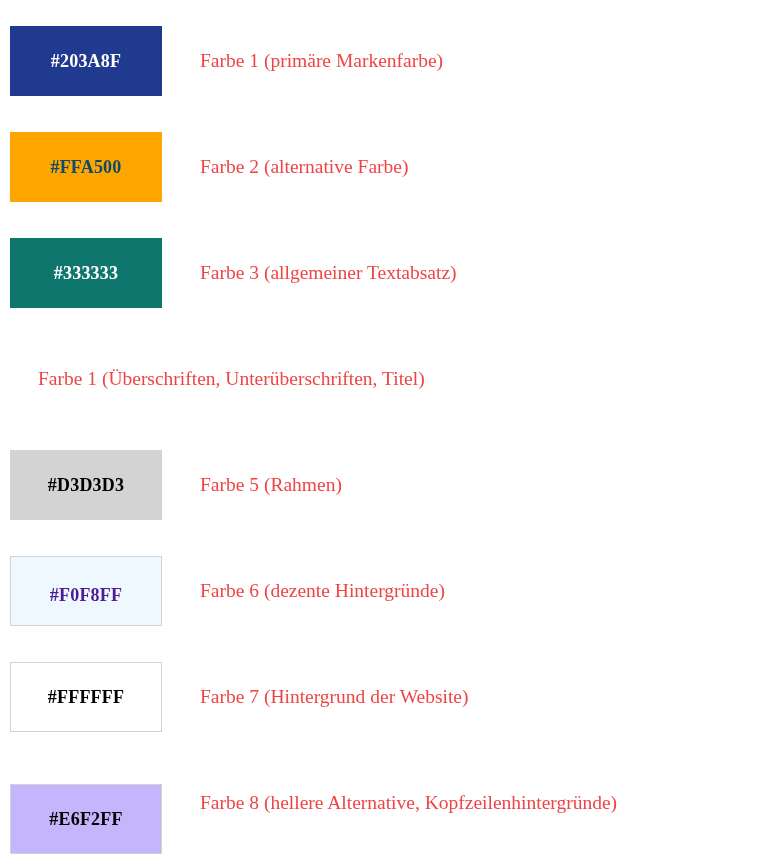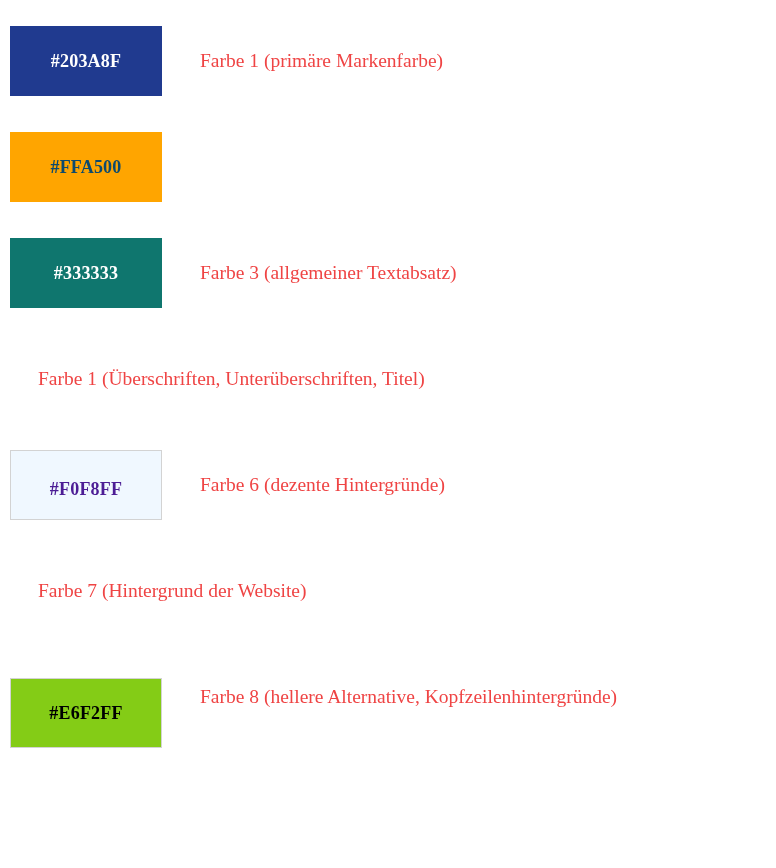--- a/index.html
+++ b/index.html
@@ -56,38 +56,48 @@
     <div class="swatch-row">
       <div class="swatch" style="background: rgb(32, 58, 143);">
         <span class="swatch-label" style="color: rgb(255, 255, 255);">#203A8F</span>
       </div>
       <div class="desc">Farbe 1 (primäre Markenfarbe)</div>
     </div>
     <div class="swatch-row">
       <div class="swatch" style="background: rgb(255, 165, 0);">
         <span class="swatch-label" style="color: #0c4a6e;">#FFA500</span>
       </div>
+      <div class="desc">Farbe 2 (alternative Farbe)</div>
     </div>
     <div class="swatch-row">
       <div class="swatch" style="background: #0f766e;">
         <span class="swatch-label" style="color: rgb(255, 255, 255);">#333333</span>
       </div>
       <div class="desc">Farbe 3 (allgemeiner Textabsatz)</div>
     </div>
     <div class="swatch-row">
       <div class="desc">Farbe 1 (Überschriften, Unterüberschriften, Titel)</div>
     </div>
     <div class="swatch-row">
+      <div class="swatch" style="background: rgb(211, 211, 211);">
+        <span class="swatch-label" style="color: rgb(0, 0, 0);">#D3D3D3</span>
+      </div>
+      <div class="desc">Farbe 5 (Rahmen)</div>
+    </div>
+    <div class="swatch-row">
       <div class="swatch bordered" style="background: rgb(240, 248, 255);">
         <span class="swatch-label" style="color: #4c1d95; margin-top: 8px;">#F0F8FF</span>
       </div>
       <div class="desc">Farbe 6 (dezente Hintergründe)</div>
     </div>
     <div class="swatch-row">
+      <div class="swatch bordered" style="background: rgb(255, 255, 255);">
+        <span class="swatch-label" style="color: rgb(0, 0, 0);">#FFFFFF</span>
+      </div>
       <div class="desc">Farbe 7 (Hintergrund der Website)</div>
     </div>
     <div class="swatch-row">
-      <div class="swatch bordered" style="background: #84cc16; margin-top: 32px;">
+      <div class="swatch bordered" style="background: #c4b5fd; margin-top: 32px;">
         <span class="swatch-label" style="color: rgb(0, 0, 0);">#E6F2FF</span>
       </div>
       <div class="desc">Farbe 8 (hellere Alternative, Kopfzeilenhintergründe)</div>
     </div>
   </div>
 
 </body></html>

